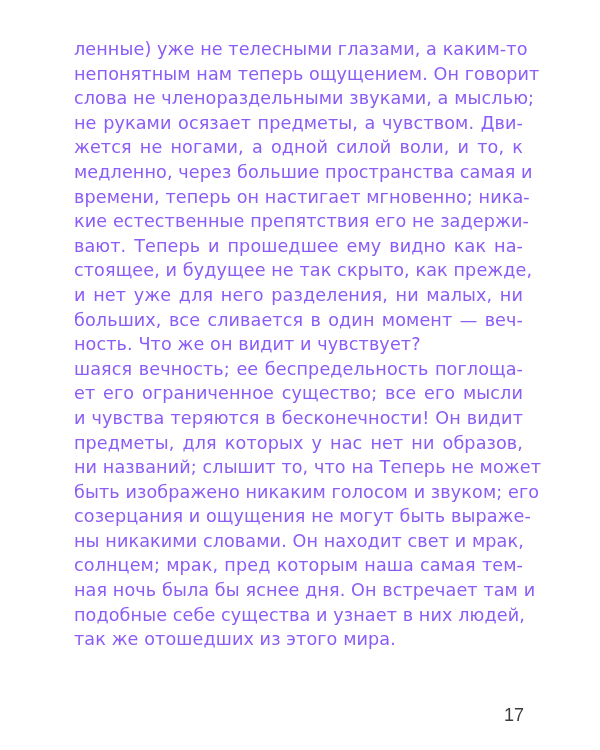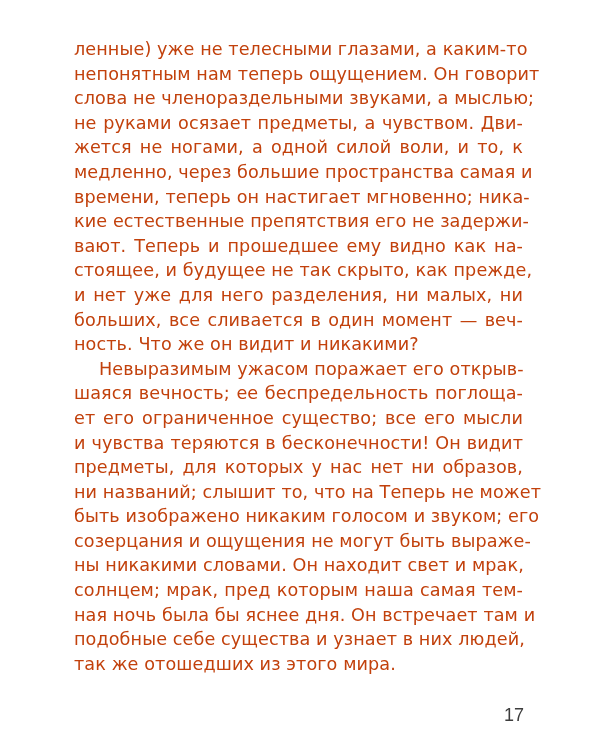--- a/index.html
+++ b/index.html
@@ -5,21 +5,21 @@
     html, body { margin: 0; padding: 0; background: #ffffff; }
     body { width: 600px; height: 750px; position: relative; overflow: hidden; }
     .page {
       position: absolute;
       left: 74px;
       top: 37px;
       width: 449px;
       font-family: "DejaVu Sans", sans-serif;
       font-size: 17.6px;
       line-height: 24.6px;
-      color: #c2410c;
+      color: #8b5cf6;
       letter-spacing: 0.1px;
     }
     .line {
       display: block;
       white-space: nowrap;
       text-align: justify;
       text-align-last: justify;
       height: 24.6px;
     }
     .line.last { text-align-last: left; }
@@ -43,24 +43,23 @@
     <span class="line">слова не членораздельными звуками, а мыслью;</span>
     <span class="line">не руками осязает предметы, а чувством. Дви-</span>
     <span class="line">жется не ногами, а одной силой воли, и то, к</span>
     <span class="line">медленно, через большие пространства самая и</span>
     <span class="line">времени, теперь он настигает мгновенно; ника-</span>
     <span class="line">кие естественные препятствия его не задержи-</span>
     <span class="line">вают. Теперь и прошедшее ему видно как на-</span>
     <span class="line">стоящее, и будущее не так скрыто, как прежде,</span>
     <span class="line">и нет уже для него разделения, ни малых, ни</span>
     <span class="line">больших, все сливается в один момент — веч-</span>
-    <span class="line last">ность. Что же он видит и никакими?</span>
+    <span class="line last">ность. Что же он видит и чувствует?</span>
   </div>
   <div>
-    <span class="line indent">Невыразимым ужасом поражает его открыв-</span>
     <span class="line">шаяся вечность; ее беспредельность поглоща-</span>
     <span class="line">ет его ограниченное существо; все его мысли</span>
     <span class="line">и чувства теряются в бесконечности! Он видит</span>
     <span class="line">предметы, для которых у нас нет ни образов,</span>
     <span class="line">ни названий; слышит то, что на Теперь не может</span>
     <span class="line">быть изображено никаким голосом и звуком; его</span>
     <span class="line">созерцания и ощущения не могут быть выраже-</span>
     <span class="line">ны никакими словами. Он находит свет и мрак,</span>
     <span class="line">солнцем; мрак, пред которым наша самая тем-</span>
     <span class="line">ная ночь была бы яснее дня. Он встречает там и</span>

